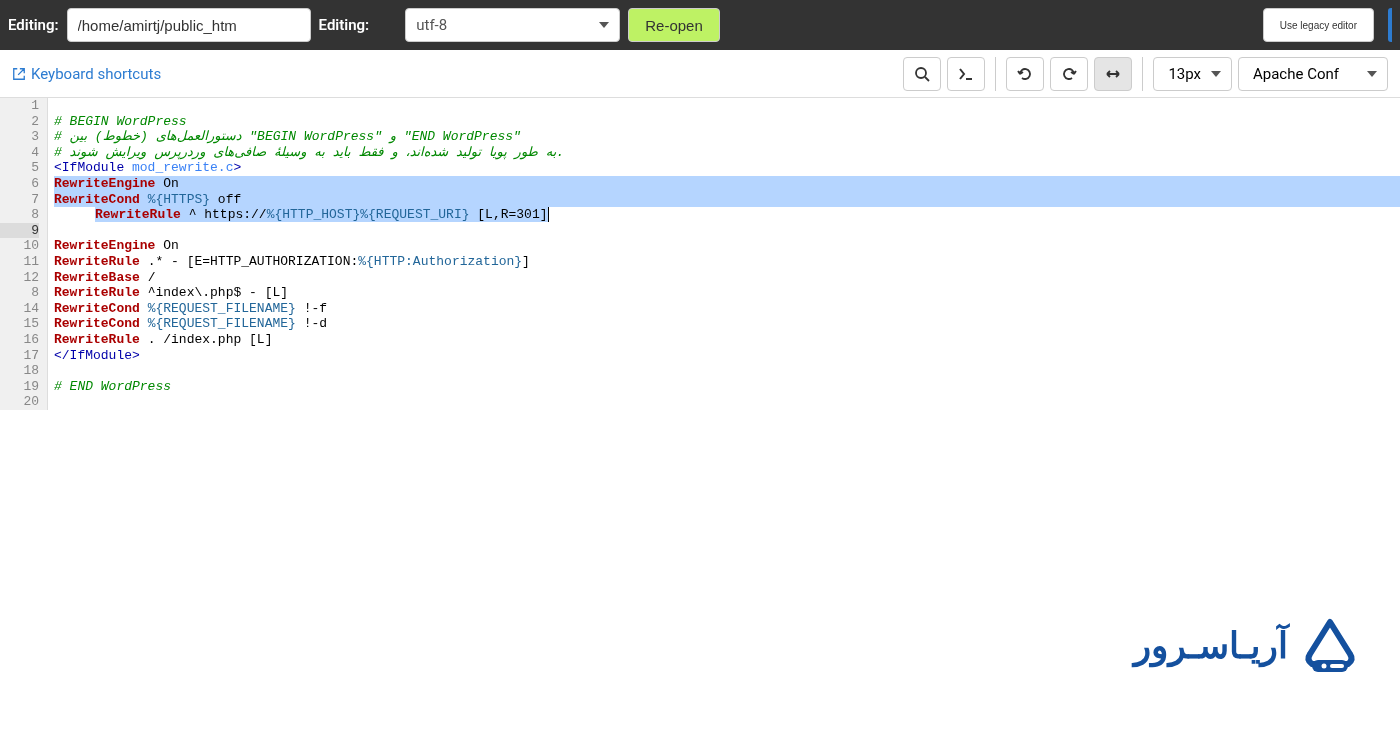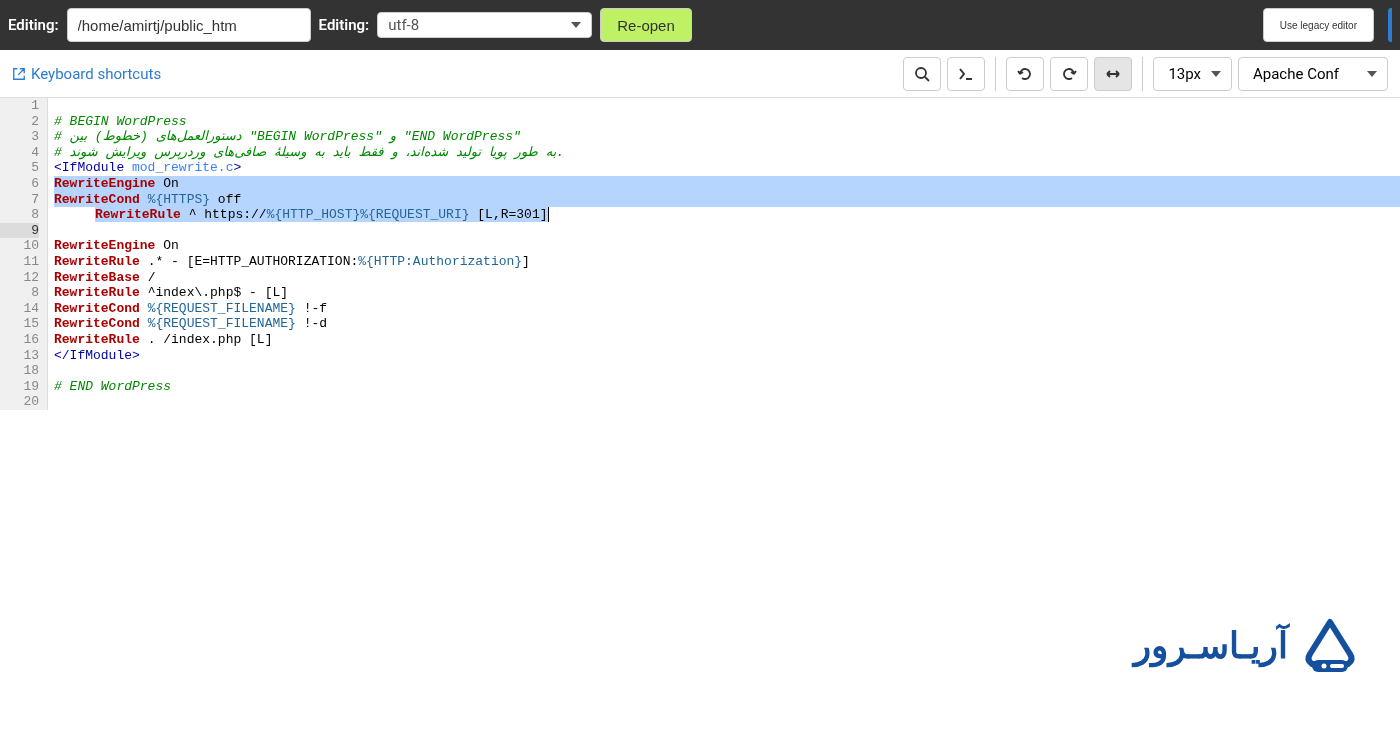--- a/index.html
+++ b/index.html
@@ -1,21 +1,21 @@
 <!DOCTYPE html>
 <html><head>
 <meta charset="utf-8">
 <style>
 * { margin: 0; padding: 0; box-sizing: border-box; }
 body { font-family: -apple-system, BlinkMacSystemFont, "Segoe UI", Roboto, sans-serif; font-size: 14px; background: #fff; }
 
 .topbar { background: #333; height: 50px; display: flex; align-items: center; padding: 0 8px; gap: 8px; color: #fff; }
 .topbar-label { font-weight: 600; font-size: 15px; }
 .path-input { height: 34px; padding: 0 10px; border: 1px solid #ccc; border-radius: 4px; width: 244px; font-size: 15px; color: #333; background: #fff; }
-.encoding-select { height: 26px; padding: 0 10px; border: 1px solid #ccc; border-radius: 4px; width: 215px; font-size: 15px; background: #fff; color: #555; display: flex; align-items: center; justify-content: space-between; cursor: pointer; }
+.encoding-select { height: 34px; padding: 0 10px; border: 1px solid #ccc; border-radius: 4px; width: 215px; font-size: 15px; background: #fff; color: #555; display: flex; align-items: center; justify-content: space-between; cursor: pointer; margin-left: 28px; }
 .reopen-btn { height: 34px; padding: 0 16px; border: 1px solid #ccc; border-radius: 4px; background: #bef264; color: #333; font-size: 15px; cursor: pointer; }
 .spacer { flex: 1; }
 .legacy-btn { height: 34px; padding: 0 16px; border: 1px solid #ccc; border-radius: 4px; background: #fff; color: #333; font-size: 10px; cursor: pointer; }
 .blue-edge { width: 4px; height: 34px; background: #2d7cd1; border-radius: 3px 0 0 3px; margin-left: 6px; }
 
 .toolbar { height: 48px; display: flex; align-items: center; padding: 0 12px; gap: 0; border-bottom: 1px solid #ddd; }
 .shortcuts-link { color: #2d7cd1; font-size: 15px; display: flex; align-items: center; gap: 5px; cursor: pointer; }
 .shortcuts-link svg { width: 14px; height: 14px; }
 .toolbar-right { margin-left: auto; display: flex; align-items: flex-start; gap: 6px; }
 .icon-btn { width: 38px; height: 34px; border: 1px solid #ccc; border-radius: 4px; background: #fff; display: flex; align-items: center; justify-content: center; cursor: pointer; }
@@ -120,21 +120,21 @@
       <div class="gutter-line">7</div>
       <div class="gutter-line">8</div>
       <div class="gutter-line active">9</div>
       <div class="gutter-line">10</div>
       <div class="gutter-line">11</div>
       <div class="gutter-line">12</div>
       <div class="gutter-line">8</div>
       <div class="gutter-line">14</div>
       <div class="gutter-line">15</div>
       <div class="gutter-line">16</div>
-      <div class="gutter-line">13</div>
+      <div class="gutter-line">17</div>
       <div class="gutter-line">18</div>
       <div class="gutter-line">19</div>
       <div class="gutter-line">20</div>
     </div>
   <div class="code">
     <div class="code-line"></div>
     <div class="code-line"><span class="comment"><span># </span><span>BEGIN WordPress</span></span></div>
     <div class="code-line"><span class="comment"><span># </span><span>دستورالعمل</span><span class="invalid">‌</span><span>های (خطوط) بین </span><span>"BEGIN WordPress"</span><span> و </span><span>"END WordPress"</span></span></div>
     <div class="code-line"><span class="comment"><span># </span><span>به طور پویا تولید شده</span><span class="invalid">‌</span><span>اند، و فقط باید به وسیلهٔ صافی</span><span class="invalid">‌</span><span>های وردرپرس ویرایش شوند</span><span>.</span></span></div>
     <div class="code-line"><span class="tag">&lt;IfModule</span><span class="attr"> mod_rewrite.c</span><span class="tag">&gt;</span></div>

